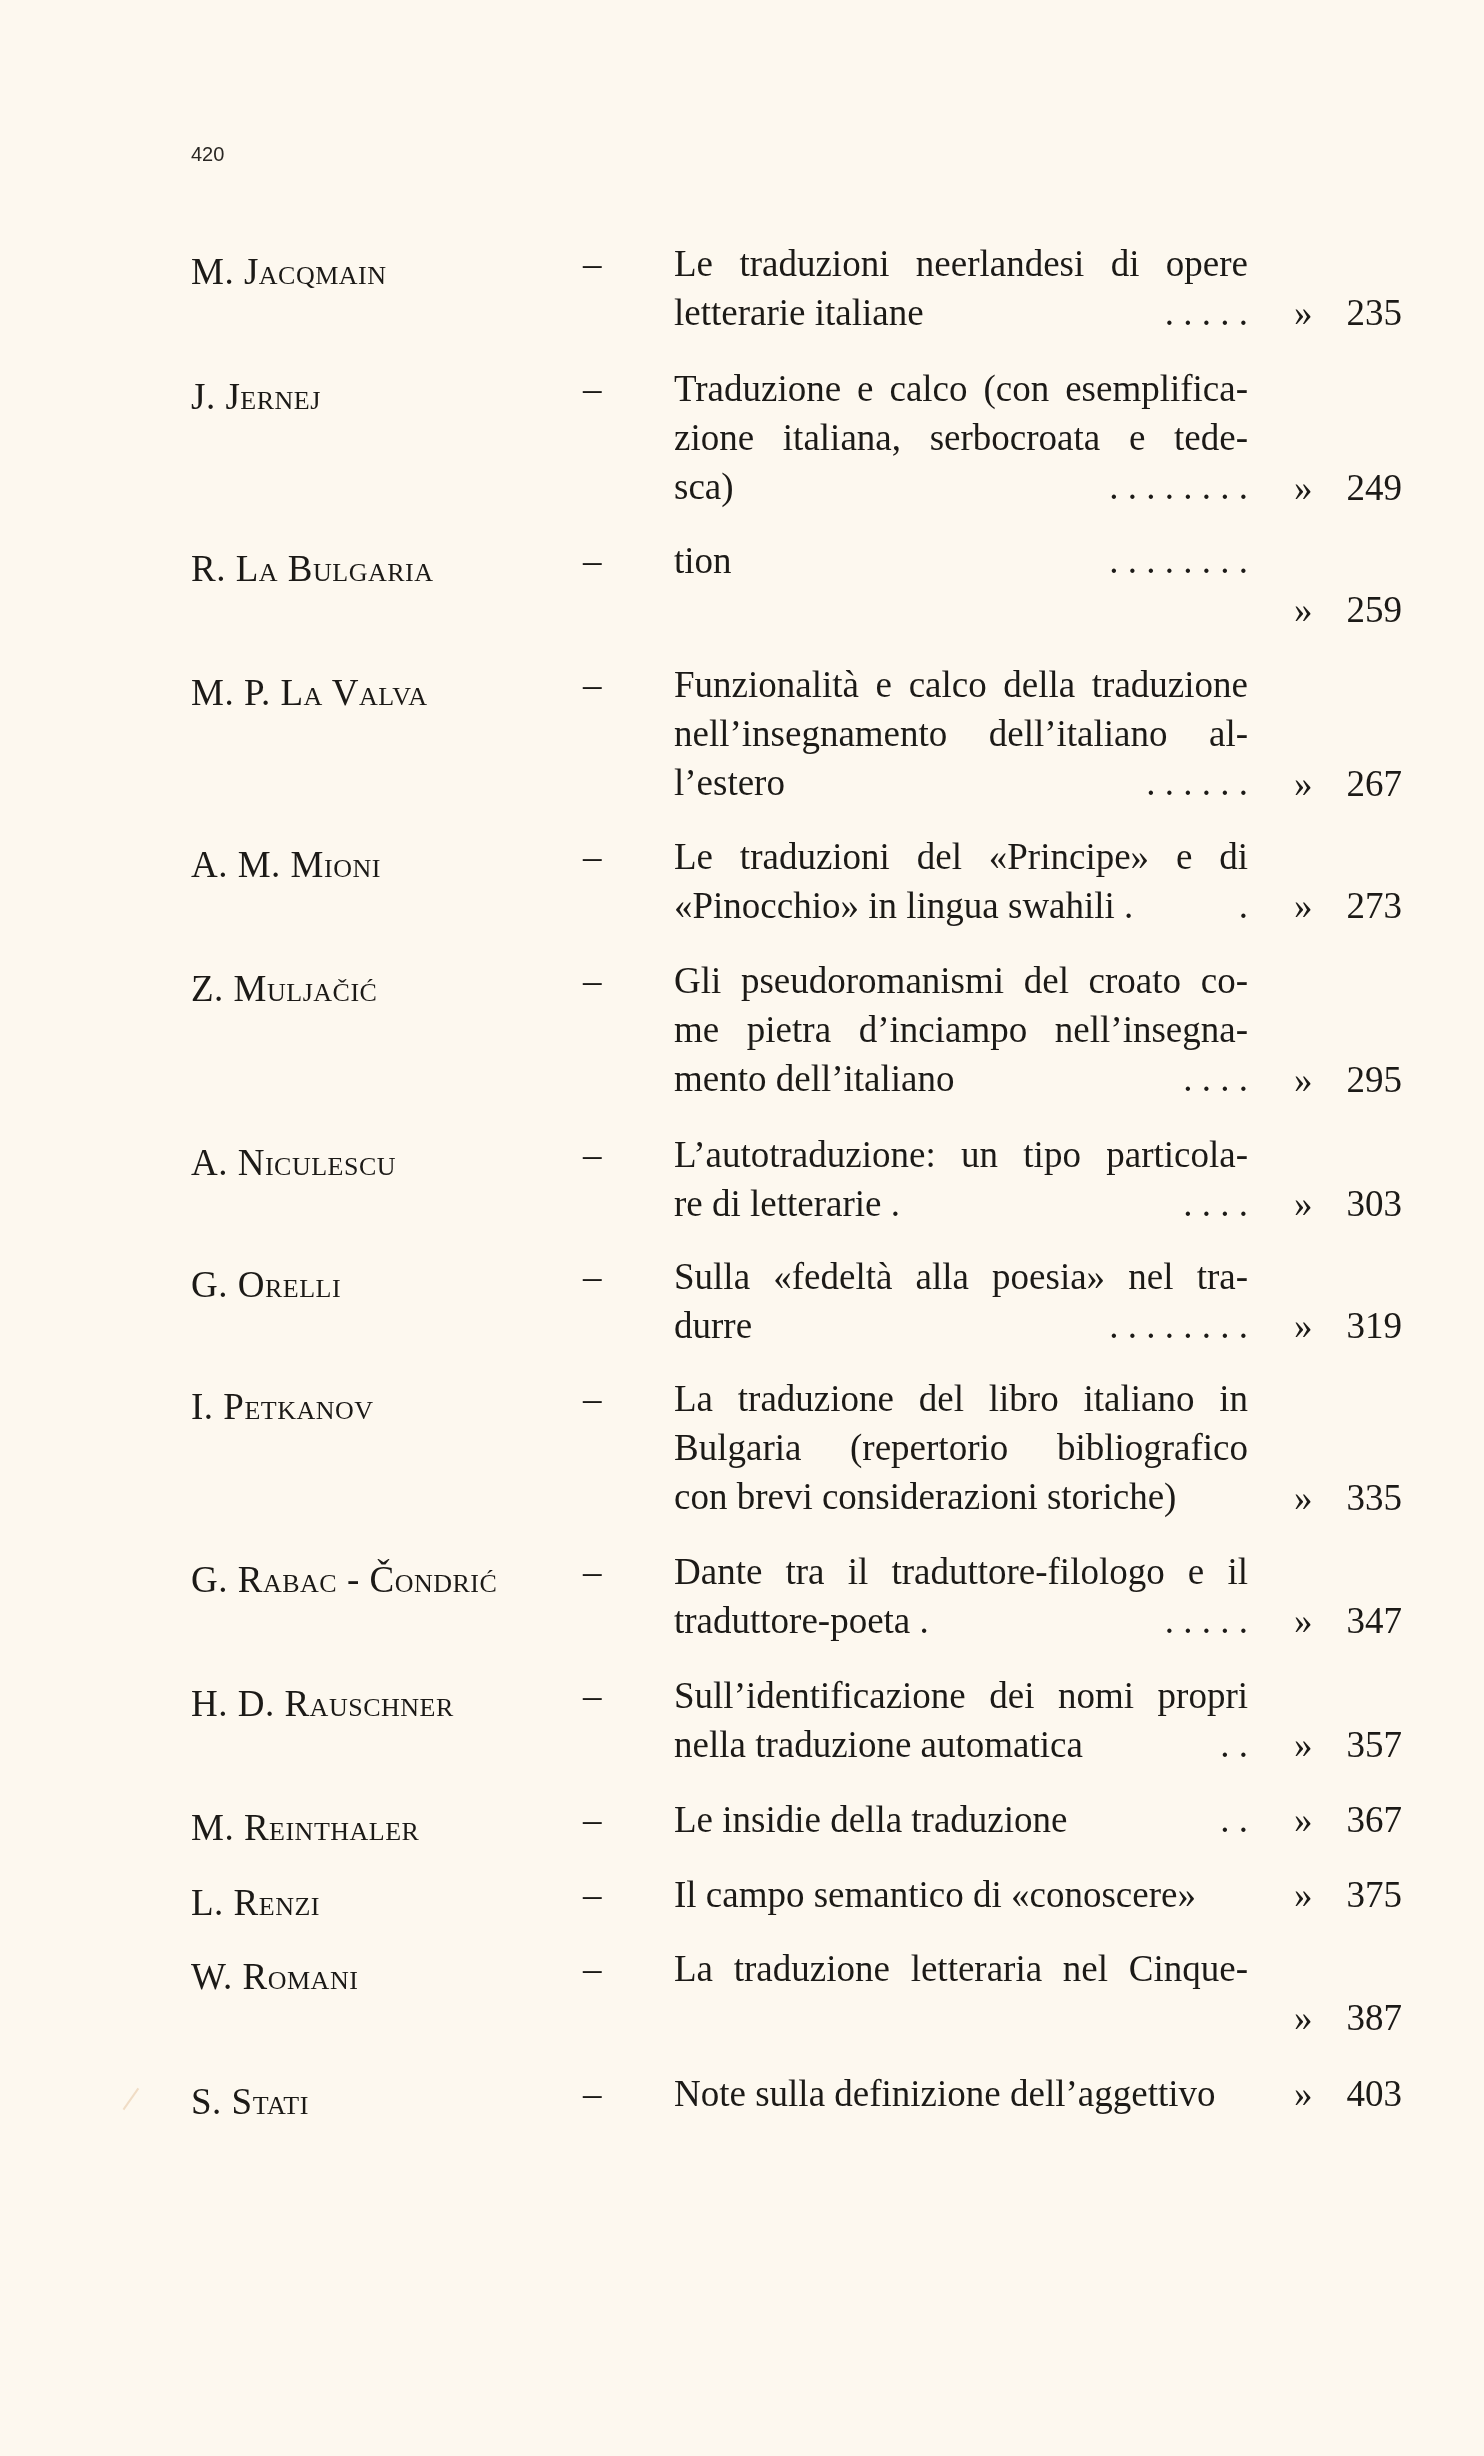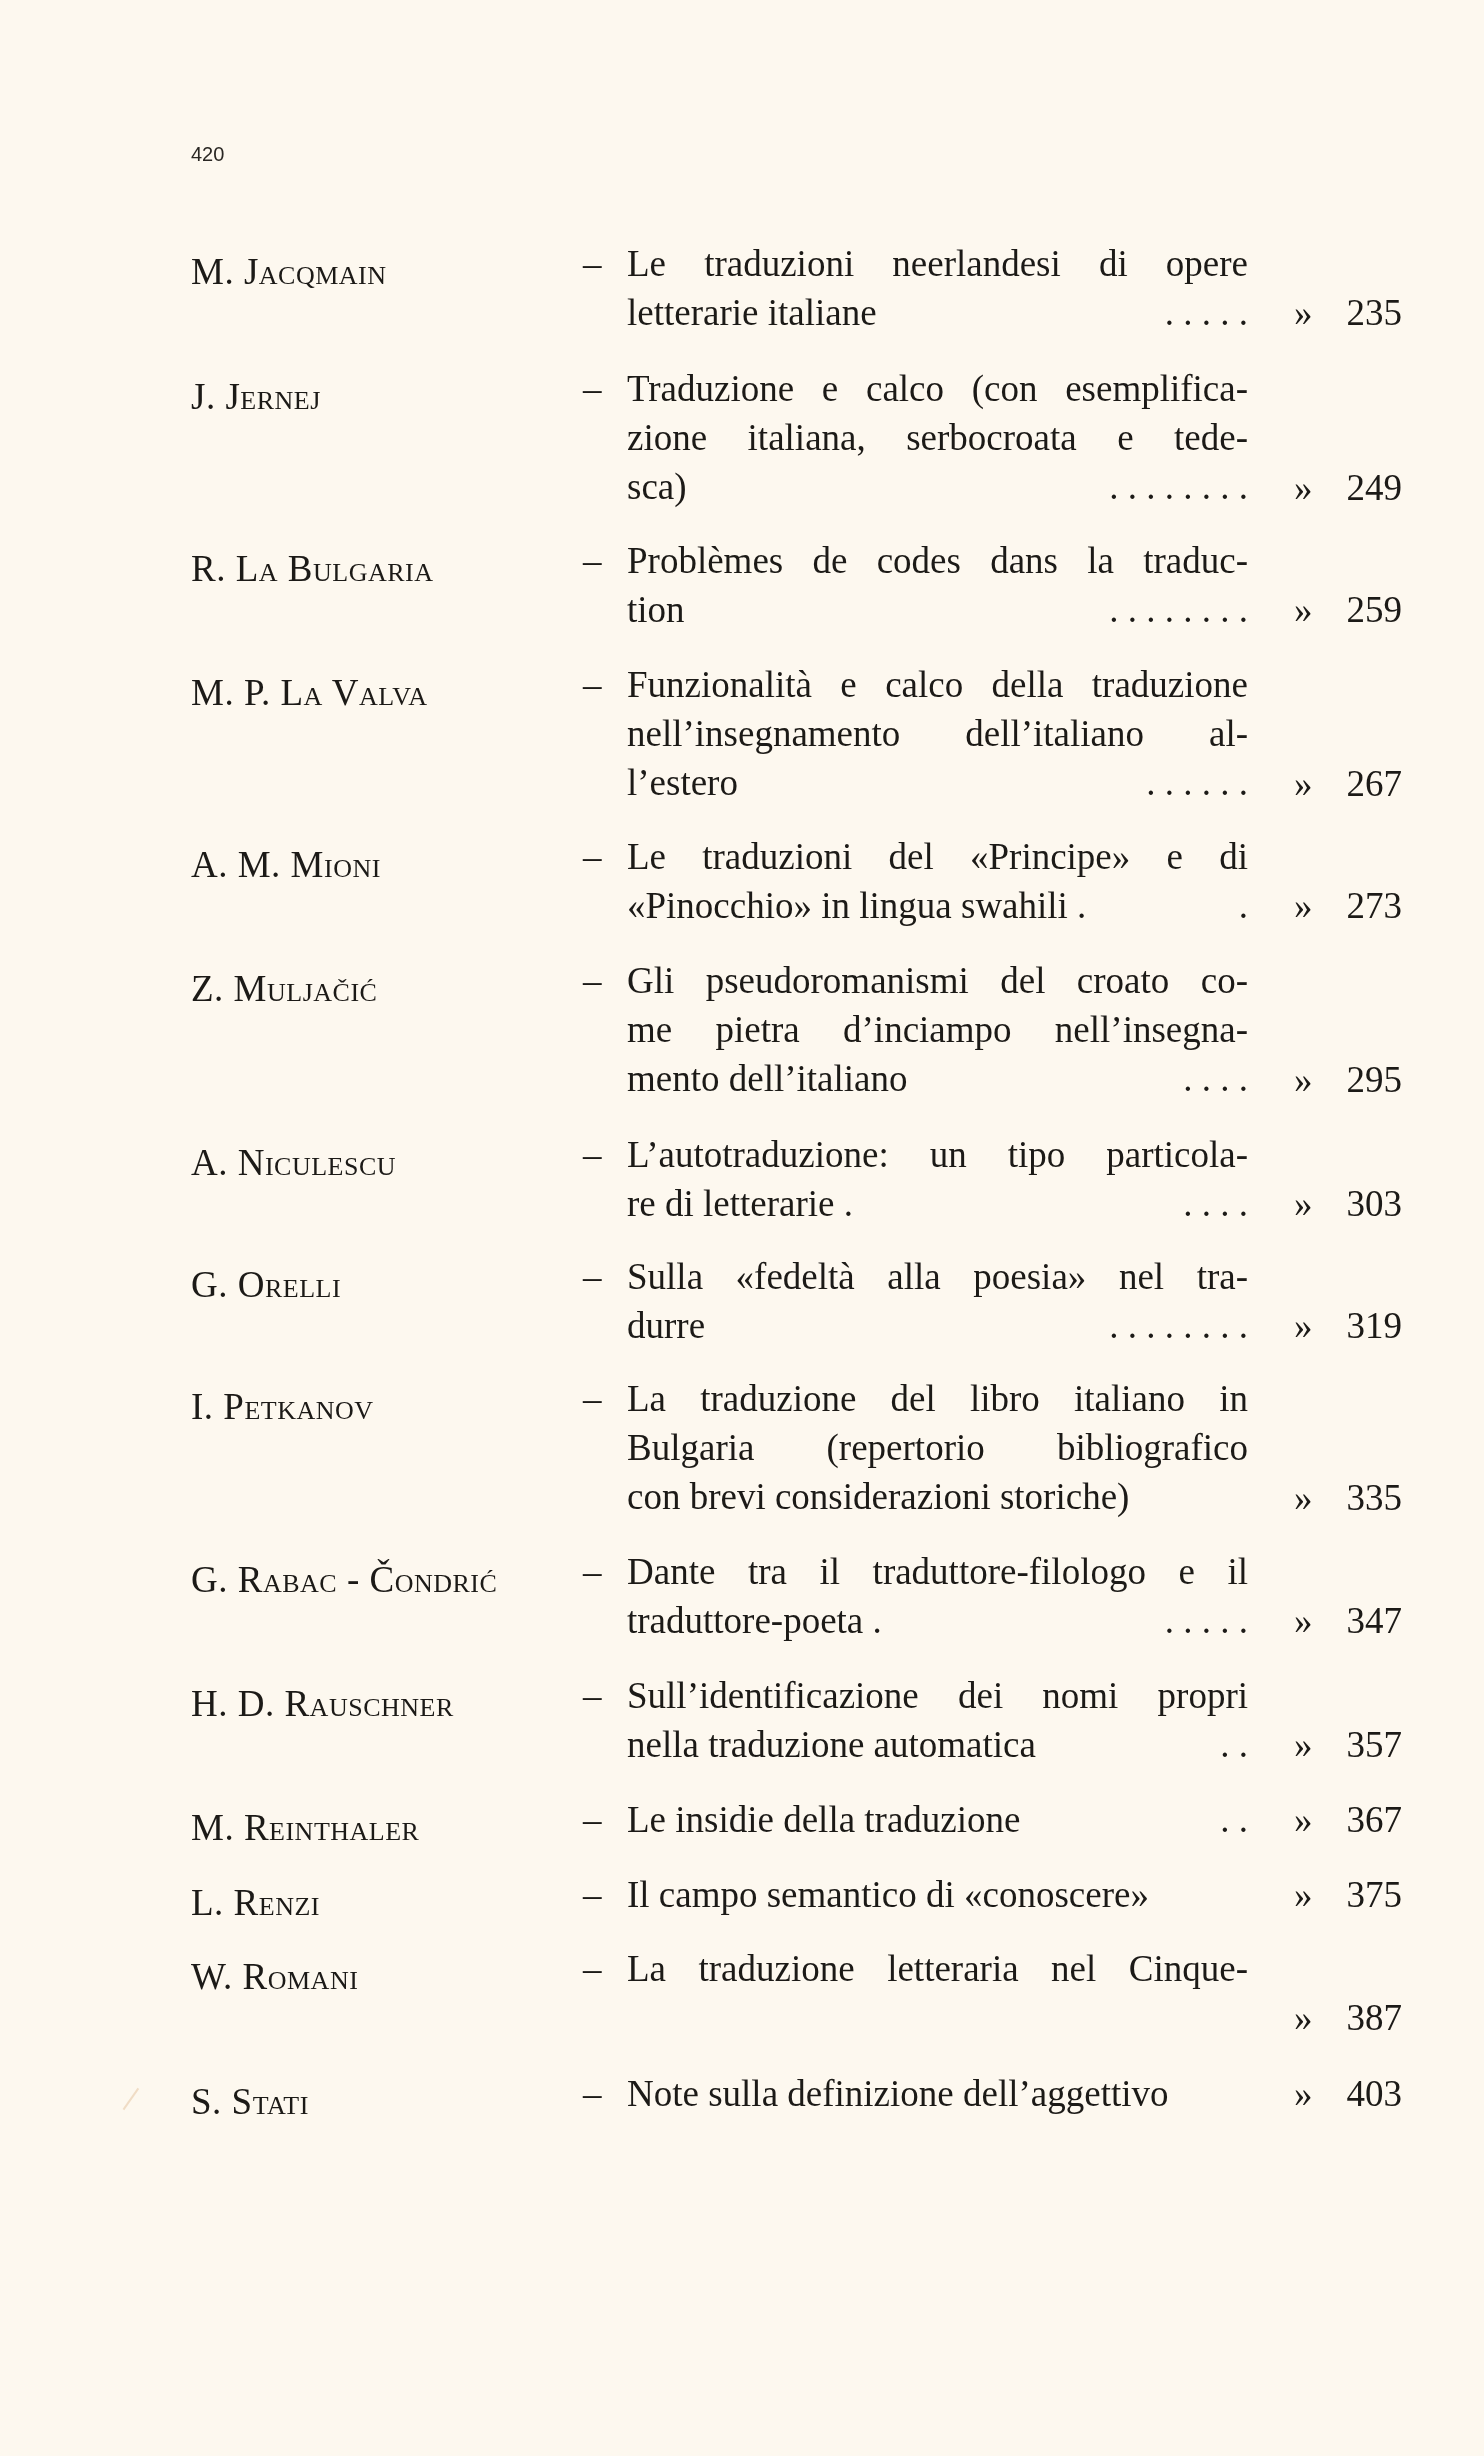--- a/index.html
+++ b/index.html
@@ -22,20 +22,21 @@
   .author {
     position: absolute; left: 191px; top: 8px;
     font-variant: small-caps; white-space: nowrap; letter-spacing: 0.5px;
   }
   .dash { position: absolute; left: 583px; top: 0; }
   .title { position: absolute; left: 627px; top: 0; width: 621px; }
   .tline {
     display: block; white-space: nowrap;
     text-align: justify; text-align-last: justify;
     height: 49px;
+    margin-left: 47px;
   }
   .tline.last { display: flex; justify-content: space-between; text-align: left; text-align-last: auto; gap: 6px; }
   .tline.last .dots { letter-spacing: 0; word-spacing: 0; }
   .ref {
     position: absolute; left: 1294px; width: 108px;
     display: flex; justify-content: space-between;
   }
   .smudge { position: absolute; background: #e8c9a8; opacity: .6; }
 </style>
 </head>
@@ -72,21 +73,20 @@
       </div>
       <div class="ref" style="top: 99px;">
         <span>»</span>
         <span>249</span>
       </div>
     </div>
     <div class="entry" style="top: 536px;">
       <div class="author">R. La Bulgaria</div>
       <div class="dash">–</div>
       <div class="title">
-        <span class="tline">Problèmes de codes dans la traduc-</span>
         <span class="tline last">
           <span class="ltext">tion</span>
           <span class="dots">. . . . . . . .</span>
         </span>
       </div>
       <div class="ref" style="top: 49px;">
         <span>»</span>
         <span>259</span>
       </div>
     </div>

